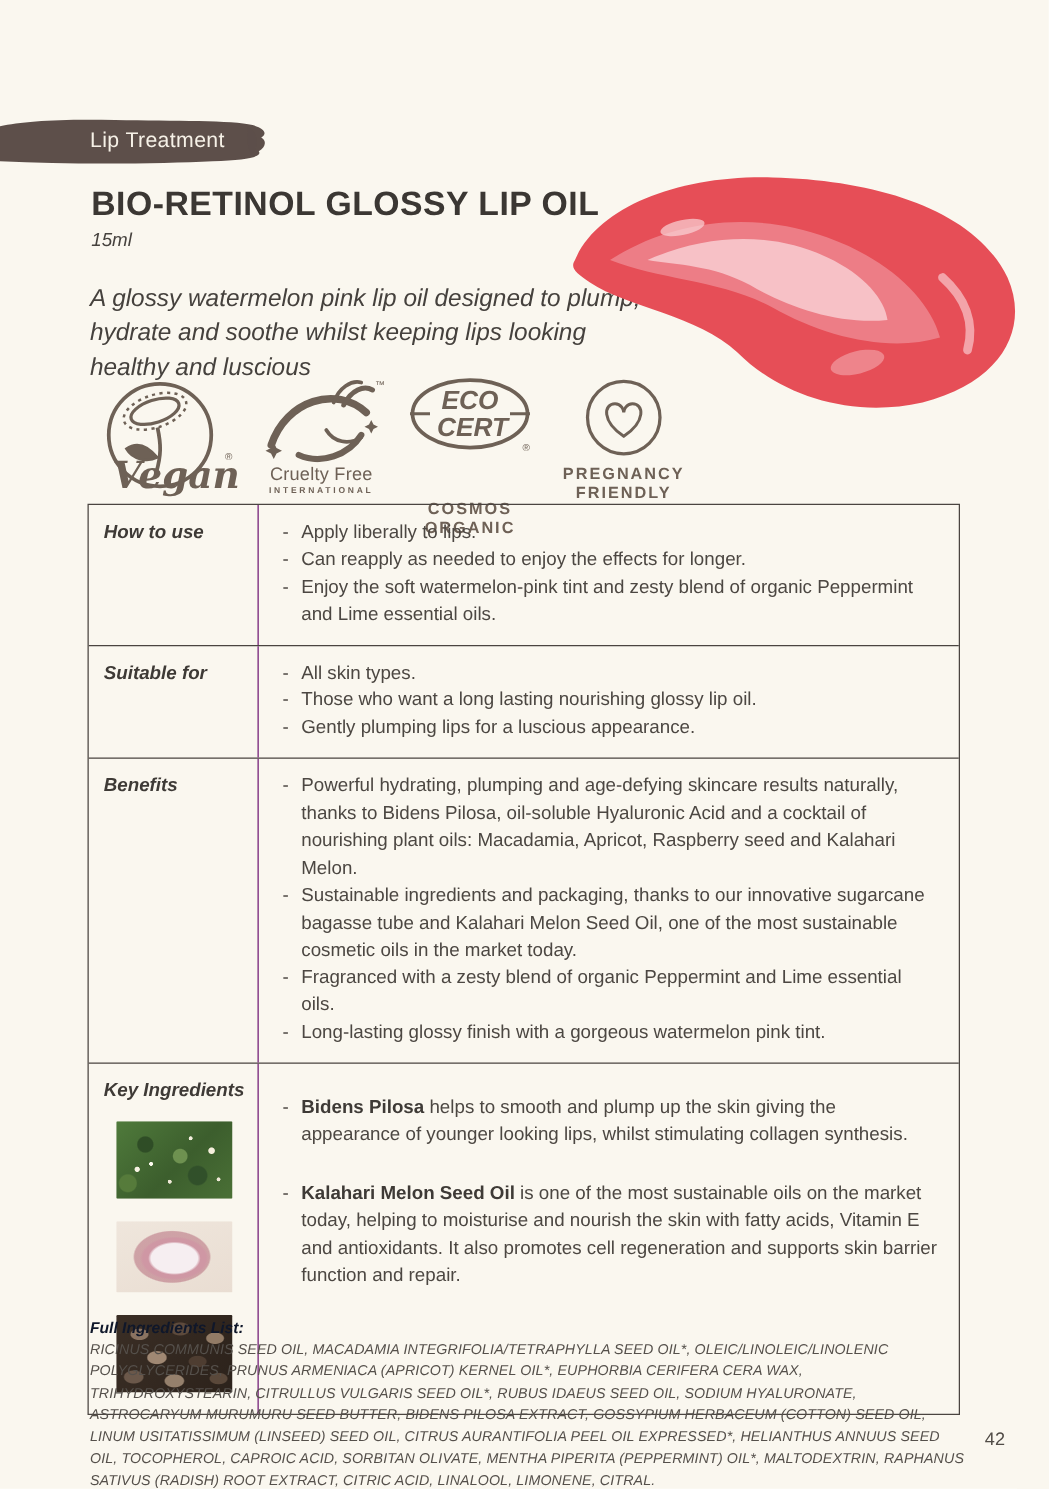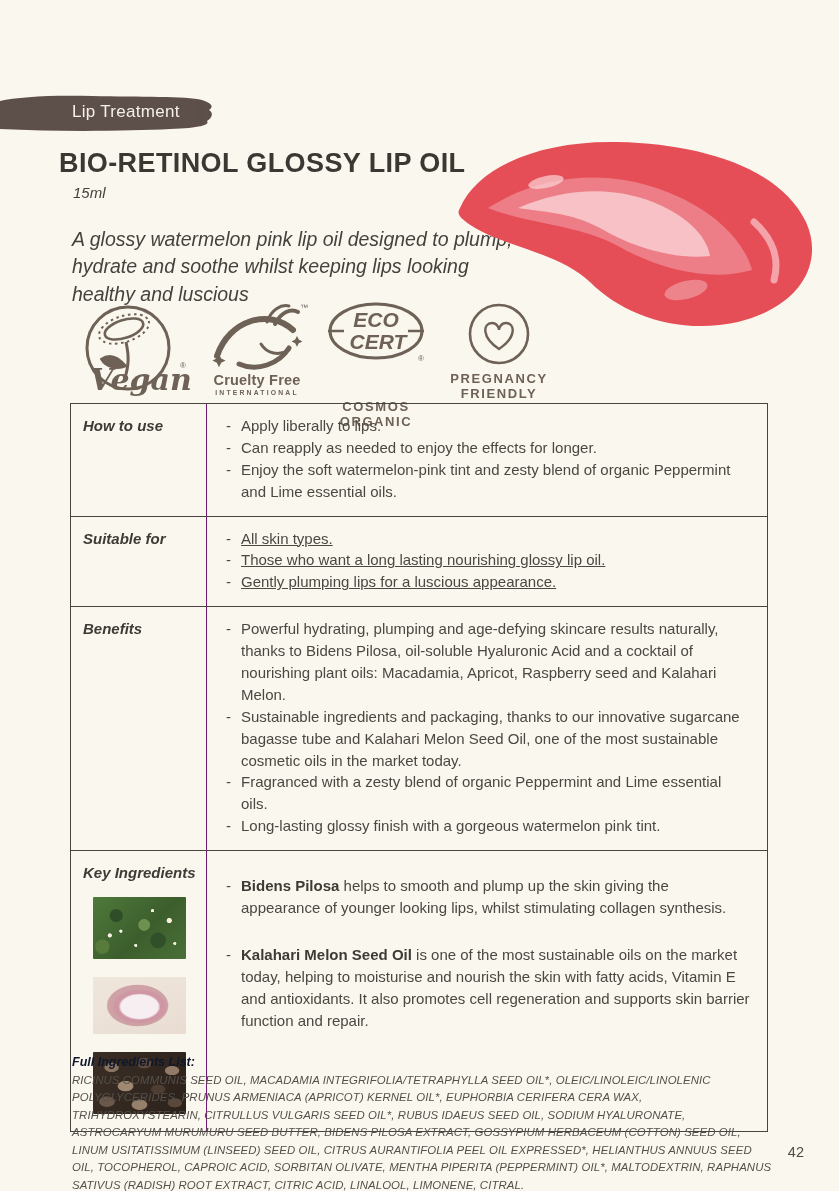--- a/index.html
+++ b/index.html
@@ -14,21 +14,21 @@
   
   .badge{position:absolute;left:0;top:94px;width:216px;height:38px;}
   .badge svg{position:absolute;left:0;top:0;width:100%;height:100%;}
   .badge .badge-label{
     position:absolute;left:72px;top:50%;transform:translateY(-54%);
     font-size:17px;color:#f6f1e7;letter-spacing:.3px;
   }
 
   
   .title{
-    position:absolute;left:59px;top:148px;margin:0;
+    position:absolute;left:73px;top:148px;margin:0;
     font-size:27px;font-weight:bold;letter-spacing:.4px;color:#3b3733;
   }
   .volume{
     position:absolute;left:73px;top:184px;
     font-style:italic;font-size:15px;color:#46423e;
   }
   .description{
     position:absolute;left:72px;top:226px;width:460px;
     font-style:italic;font-size:19.5px;line-height:1.4;color:#45413d;
     white-space:pre-line;
@@ -41,21 +41,21 @@
   .logos{position:absolute;left:70px;top:302px;display:flex;align-items:flex-start;}
   .logo{display:flex;flex-direction:column;align-items:center;color:#6e6156;}
   .logo-vegan{width:128px;}
   .logo-bunny{width:118px;}
   .logo-eco{width:108px;margin-left:6px;gap:19px;}
   .logo-preg{width:118px;margin-left:10px;}
   .logo-caption{
     text-align:center;font-weight:bold;letter-spacing:1.6px;
     font-size:13px;line-height:1.15;white-space:pre-line;margin-top:4px;
   }
-  .logo-caption-main{font-weight:bold;font-size:14.5px;letter-spacing:.2px;margin-top:2px;}
+  .logo-caption-main{font-weight:normal;font-size:14.5px;letter-spacing:.2px;margin-top:2px;}
   .logo-caption-sub{font-weight:bold;font-size:6.8px;letter-spacing:2.2px;margin-top:1px;}
 
   
   .info-table{
     position:absolute;left:70px;top:403px;width:698px;
     border:1px solid #4a4440;box-sizing:border-box;
     color:#4c4742;
   }
   .trow{display:grid;grid-template-columns:135px 1fr;}
   .trow + .trow{border-top:1px solid #4a4440;}
@@ -66,21 +66,21 @@
   .tcontent{
     border-left:1px solid #701a75;
     padding:11px 16px 13px 10px;
     font-size:15px;line-height:1.46;
   }
   .tcontent ul{list-style:none;margin:0;padding:0;}
   .tcontent li{position:relative;padding-left:24px;}
   .tcontent li::before{content:"-";position:absolute;left:9px;top:0;}
   .tcontent strong{color:#3e3a36;}
   .row-howto .tcontent{min-height:89px;box-sizing:border-box;}
-  .row-suitable .tcontent{min-height:70px;box-sizing:border-box;text-decoration:underline;}
+  .row-suitable .tcontent{min-height:70px;box-sizing:border-box;}
   .row-benefits .tcontent{min-height:207px;box-sizing:border-box;}
   .row-keying .tcontent{min-height:280px;box-sizing:border-box;padding-top:24px;}
   .row-keying li + li{margin-top:25px;}
 
   
   .thumb{width:93px;border-radius:1px;margin-left:10px;}
   .thumb-flowers{
     height:62px;margin-top:16px;
     background:
       radial-gradient(circle 4px at 18% 62%, #f7f3e4 0 45%, transparent 60%),

